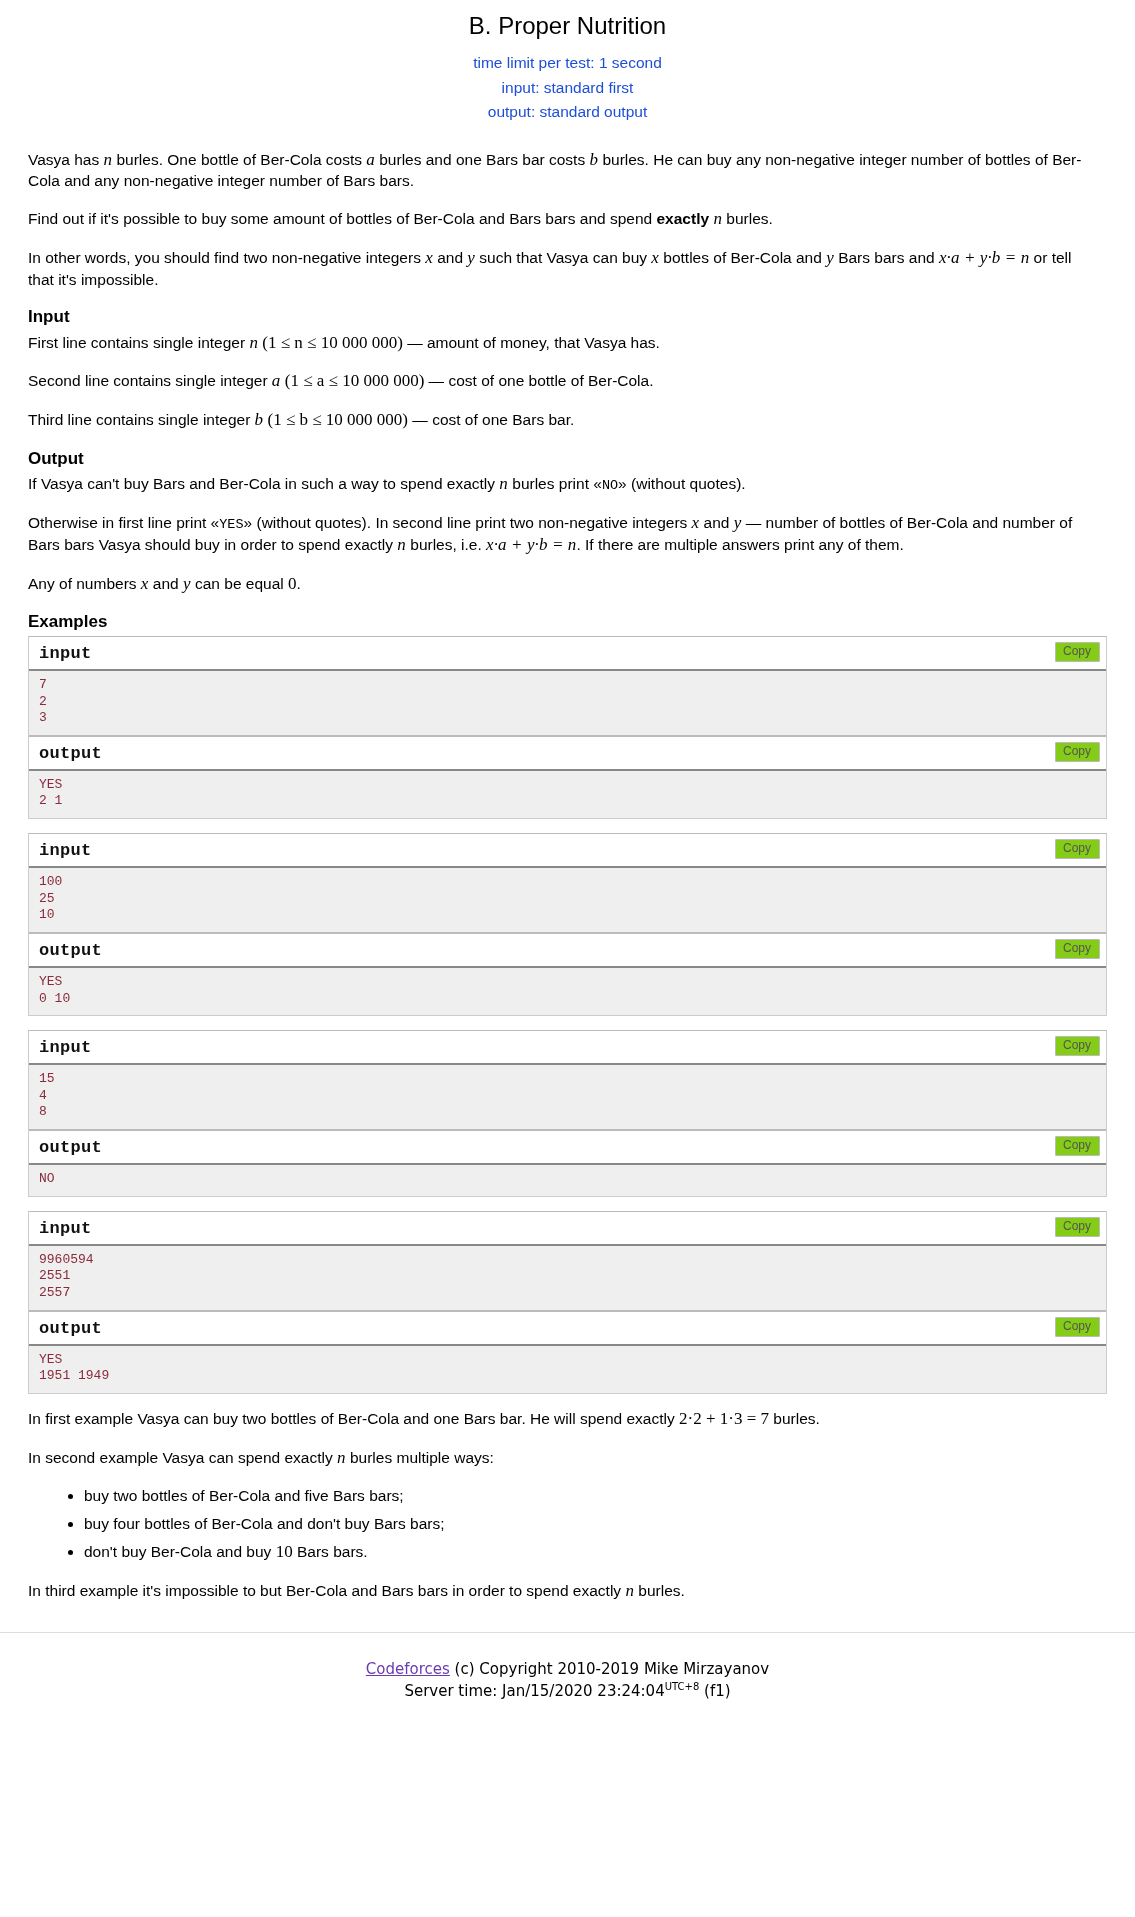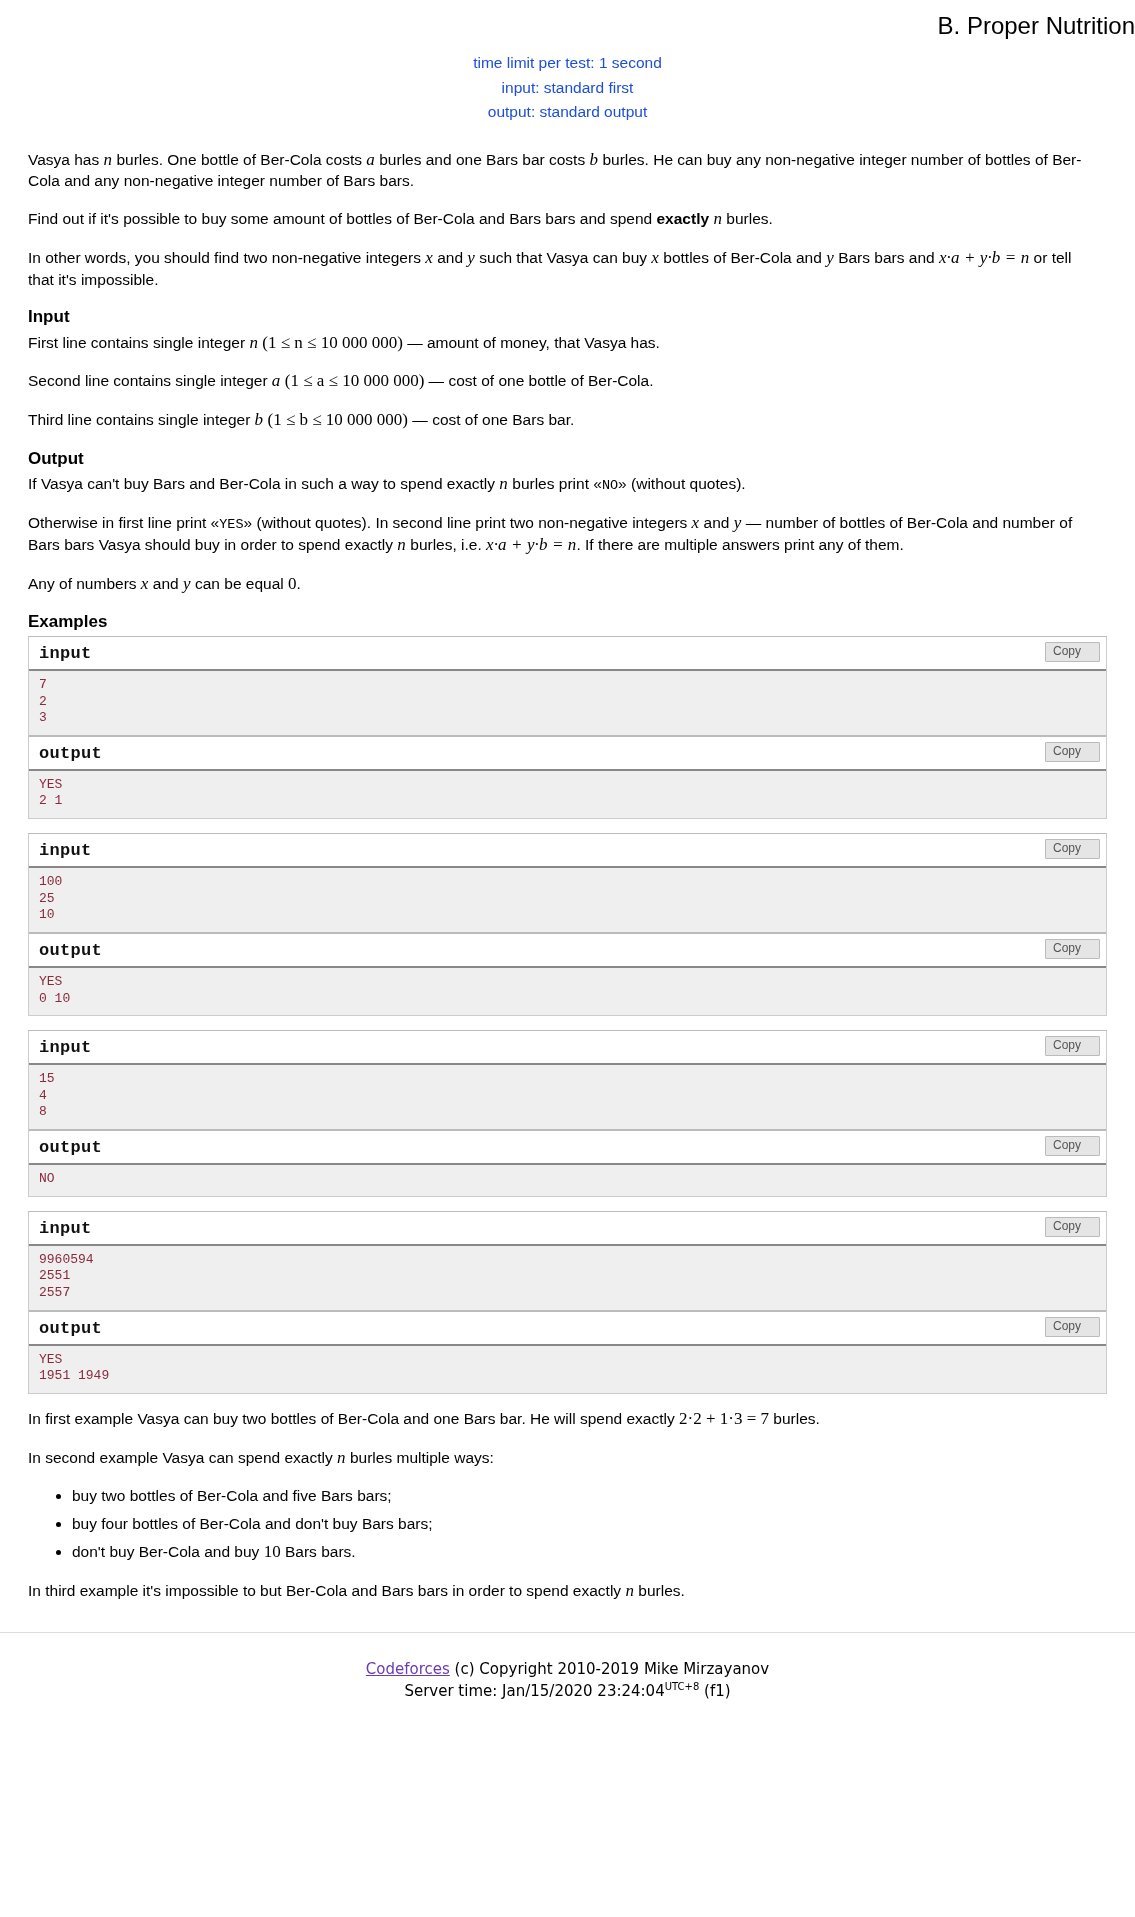--- a/index.html
+++ b/index.html
@@ -26,21 +26,20 @@
     text-align: center;
     padding-top: 8px;
   }
   .problem-title {
     font-size: 24px;
     font-weight: normal;
     margin: 0;
     padding: 2px 0 10px 0;
     line-height: 1.3;
     color: #000;
-    text-align: right;
   }
   .limits-line {
     font-size: 15.5px;
     line-height: 1.45;
     color: #1d4ed8;
     margin: 0;
     padding: 1px 0;
   }
 
   
@@ -103,26 +102,26 @@
     color: #111;
   }
   .section-hdr.out-hdr {
     border-top: 1px solid #bbb;
   }
   .copy-btn {
     position: absolute;
     right: 6px;
     top: 5px;
     border: 1px solid #bbb;
-    background: #e5e5e5;
+    background: #84cc16;
     color: #555;
     font-family: "Liberation Sans", sans-serif;
     font-size: 12px;
     font-weight: normal;
-    padding: 1px 18px 2px 7px;
+    padding: 1px 8px 2px 7px;
     line-height: 1.25;
     border-radius: 1px;
     cursor: pointer;
   }
   pre.sample-data {
     margin: 0;
     padding: 6px 10px 8px 10px;
     background: #efefef;
     font-family: "Liberation Mono", monospace;
     font-size: 13px;
@@ -133,21 +132,21 @@
     border-bottom: 1px solid #bbb;
   }
   pre.sample-data.last { border-bottom: none; }
 
   
   .note-list {
     margin: 8px 0 16px 0;
     padding-left: 44px;
   }
   .note-list li {
-    margin: 0 0 5px 0;
+    margin: 0 0 5px 12px;
     line-height: 1.34;
   }
 
   
   .footer-sep {
     margin-top: 30px;
     border-top: 1px solid #ddd;
     width: 1135px;
   }
   .footer {

